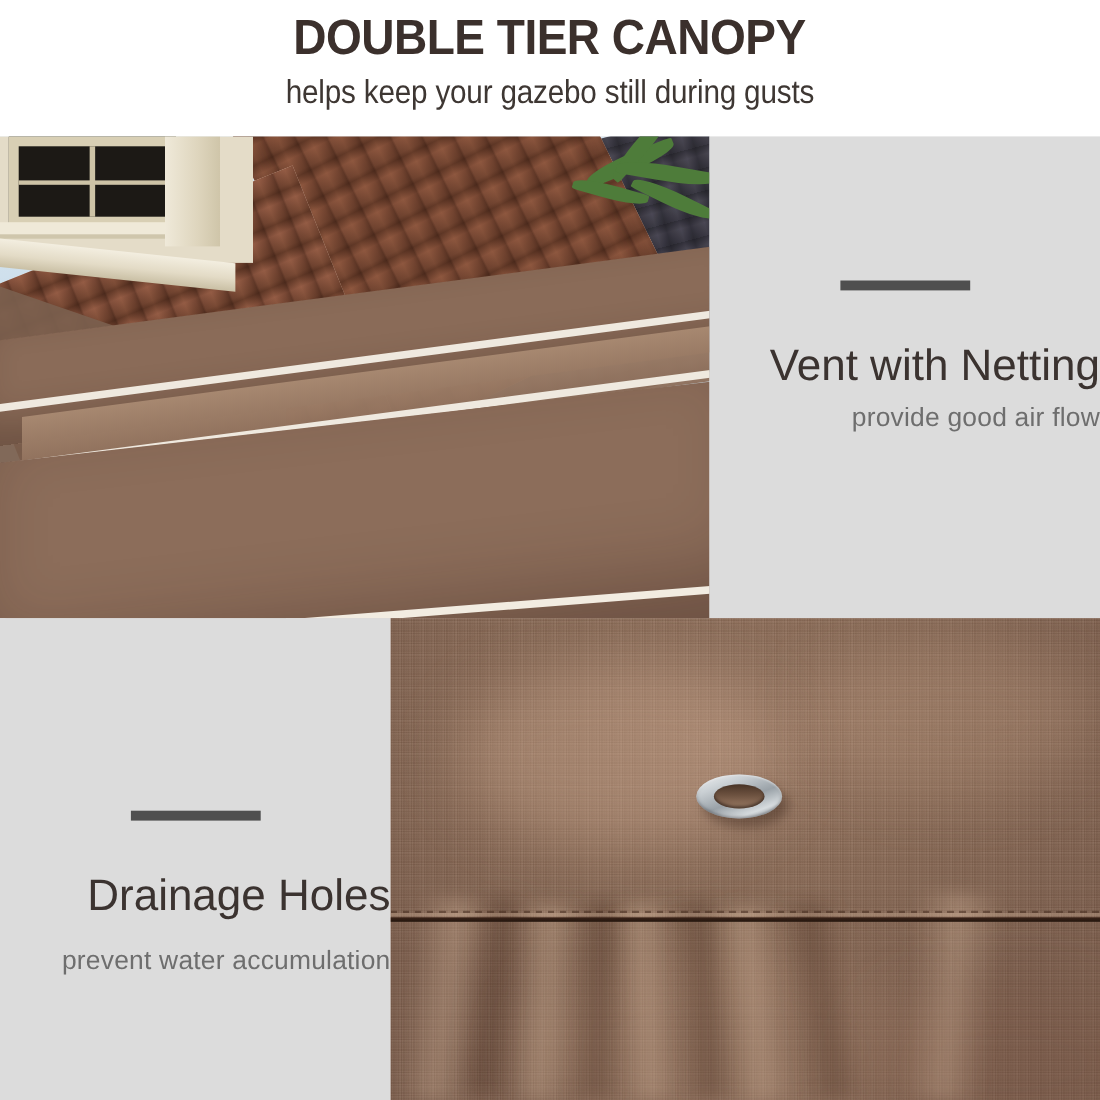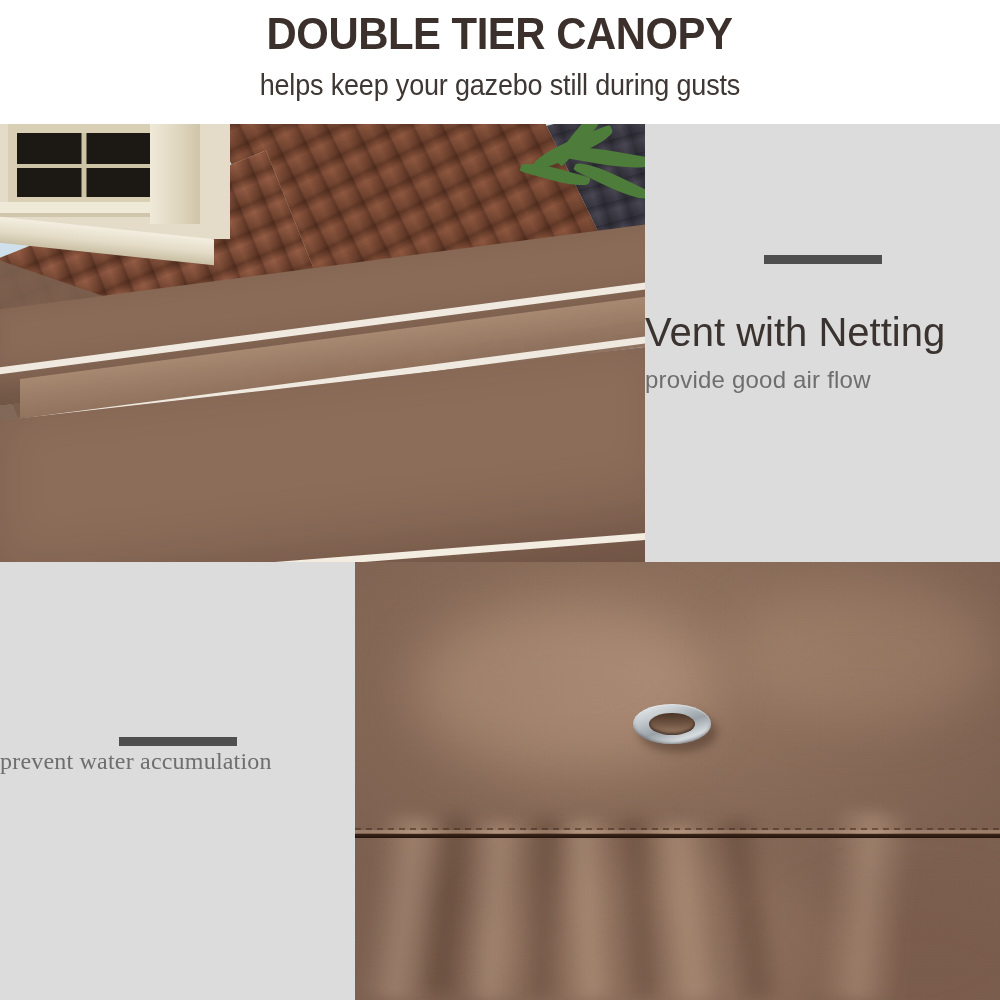--- a/index.html
+++ b/index.html
@@ -35,39 +35,39 @@
   .panel.text{background:#dcdcdc;}
 
   
   .tl{left:0;width:645px;}
   .tr{left:645px;width:355px;}
   
   .bl{left:0;width:355px;}
   .br{left:355px;width:645px;}
 
   
-  .tblock{position:absolute;left:0;width:100%;text-align:left;}
+  .tblock{position:absolute;left:0;width:100%;text-align:right;}
   .rule{height:9px;background:#4f4f4f;margin:0 auto;}
   .feat-title{
     font-size:40px;line-height:46px;color:#3b3330;font-weight:normal;
     letter-spacing:0px;white-space:nowrap;
   }
   .feat-sub{
     font-size:24px;line-height:30px;color:#6e6e6e;font-weight:normal;
     letter-spacing:0.2px;white-space:nowrap;
   }
   .tr .tblock{top:131px;}
   .tr .rule{width:118px;}
   .tr .feat-title{margin-top:45px;}
   .tr .feat-sub{margin-top:10px;}
 
   .bl .tblock{top:175px;}
   .bl .rule{width:118px;}
   .bl .feat-title{margin-top:45px;}
-  .bl .feat-sub{font-family:Liberation Serif, serif;}
+  .bl .feat-sub{margin-top:22px;}
 
   
   .ph1{position:absolute;inset:0;background:#cfd2d0;}
   .sky{position:absolute;left:0;top:0;width:645px;height:250px;
        background:linear-gradient(170deg,#dfe7ee 0%,#cfe0ec 35%,#b9d6ea 65%,#cfd9de 100%);}
   .cloud{position:absolute;border-radius:50%;background:rgba(255,255,255,.85);filter:blur(9px);}
   .c1{left:300px;top:10px;width:230px;height:70px;}
   .c2{left:420px;top:40px;width:170px;height:55px;}
 
   
@@ -243,20 +243,21 @@
         <div class="feat-sub">provide good air flow</div>
       </div>
     </div>
   </div>
 
   <div class="row row-bot">
 
     <div class="panel text bl">
       <div class="tblock">
         <div class="rule"></div>
+        <div class="feat-title">Drainage Holes</div>
         <div class="feat-sub">prevent water accumulation</div>
       </div>
     </div>
 
     <div class="panel br">
       <div class="ph2">
         <div class="sheen s1"></div>
         <div class="sheen s2"></div>
         <div class="sheen s3"></div>
         <div class="sheen s4"></div>

